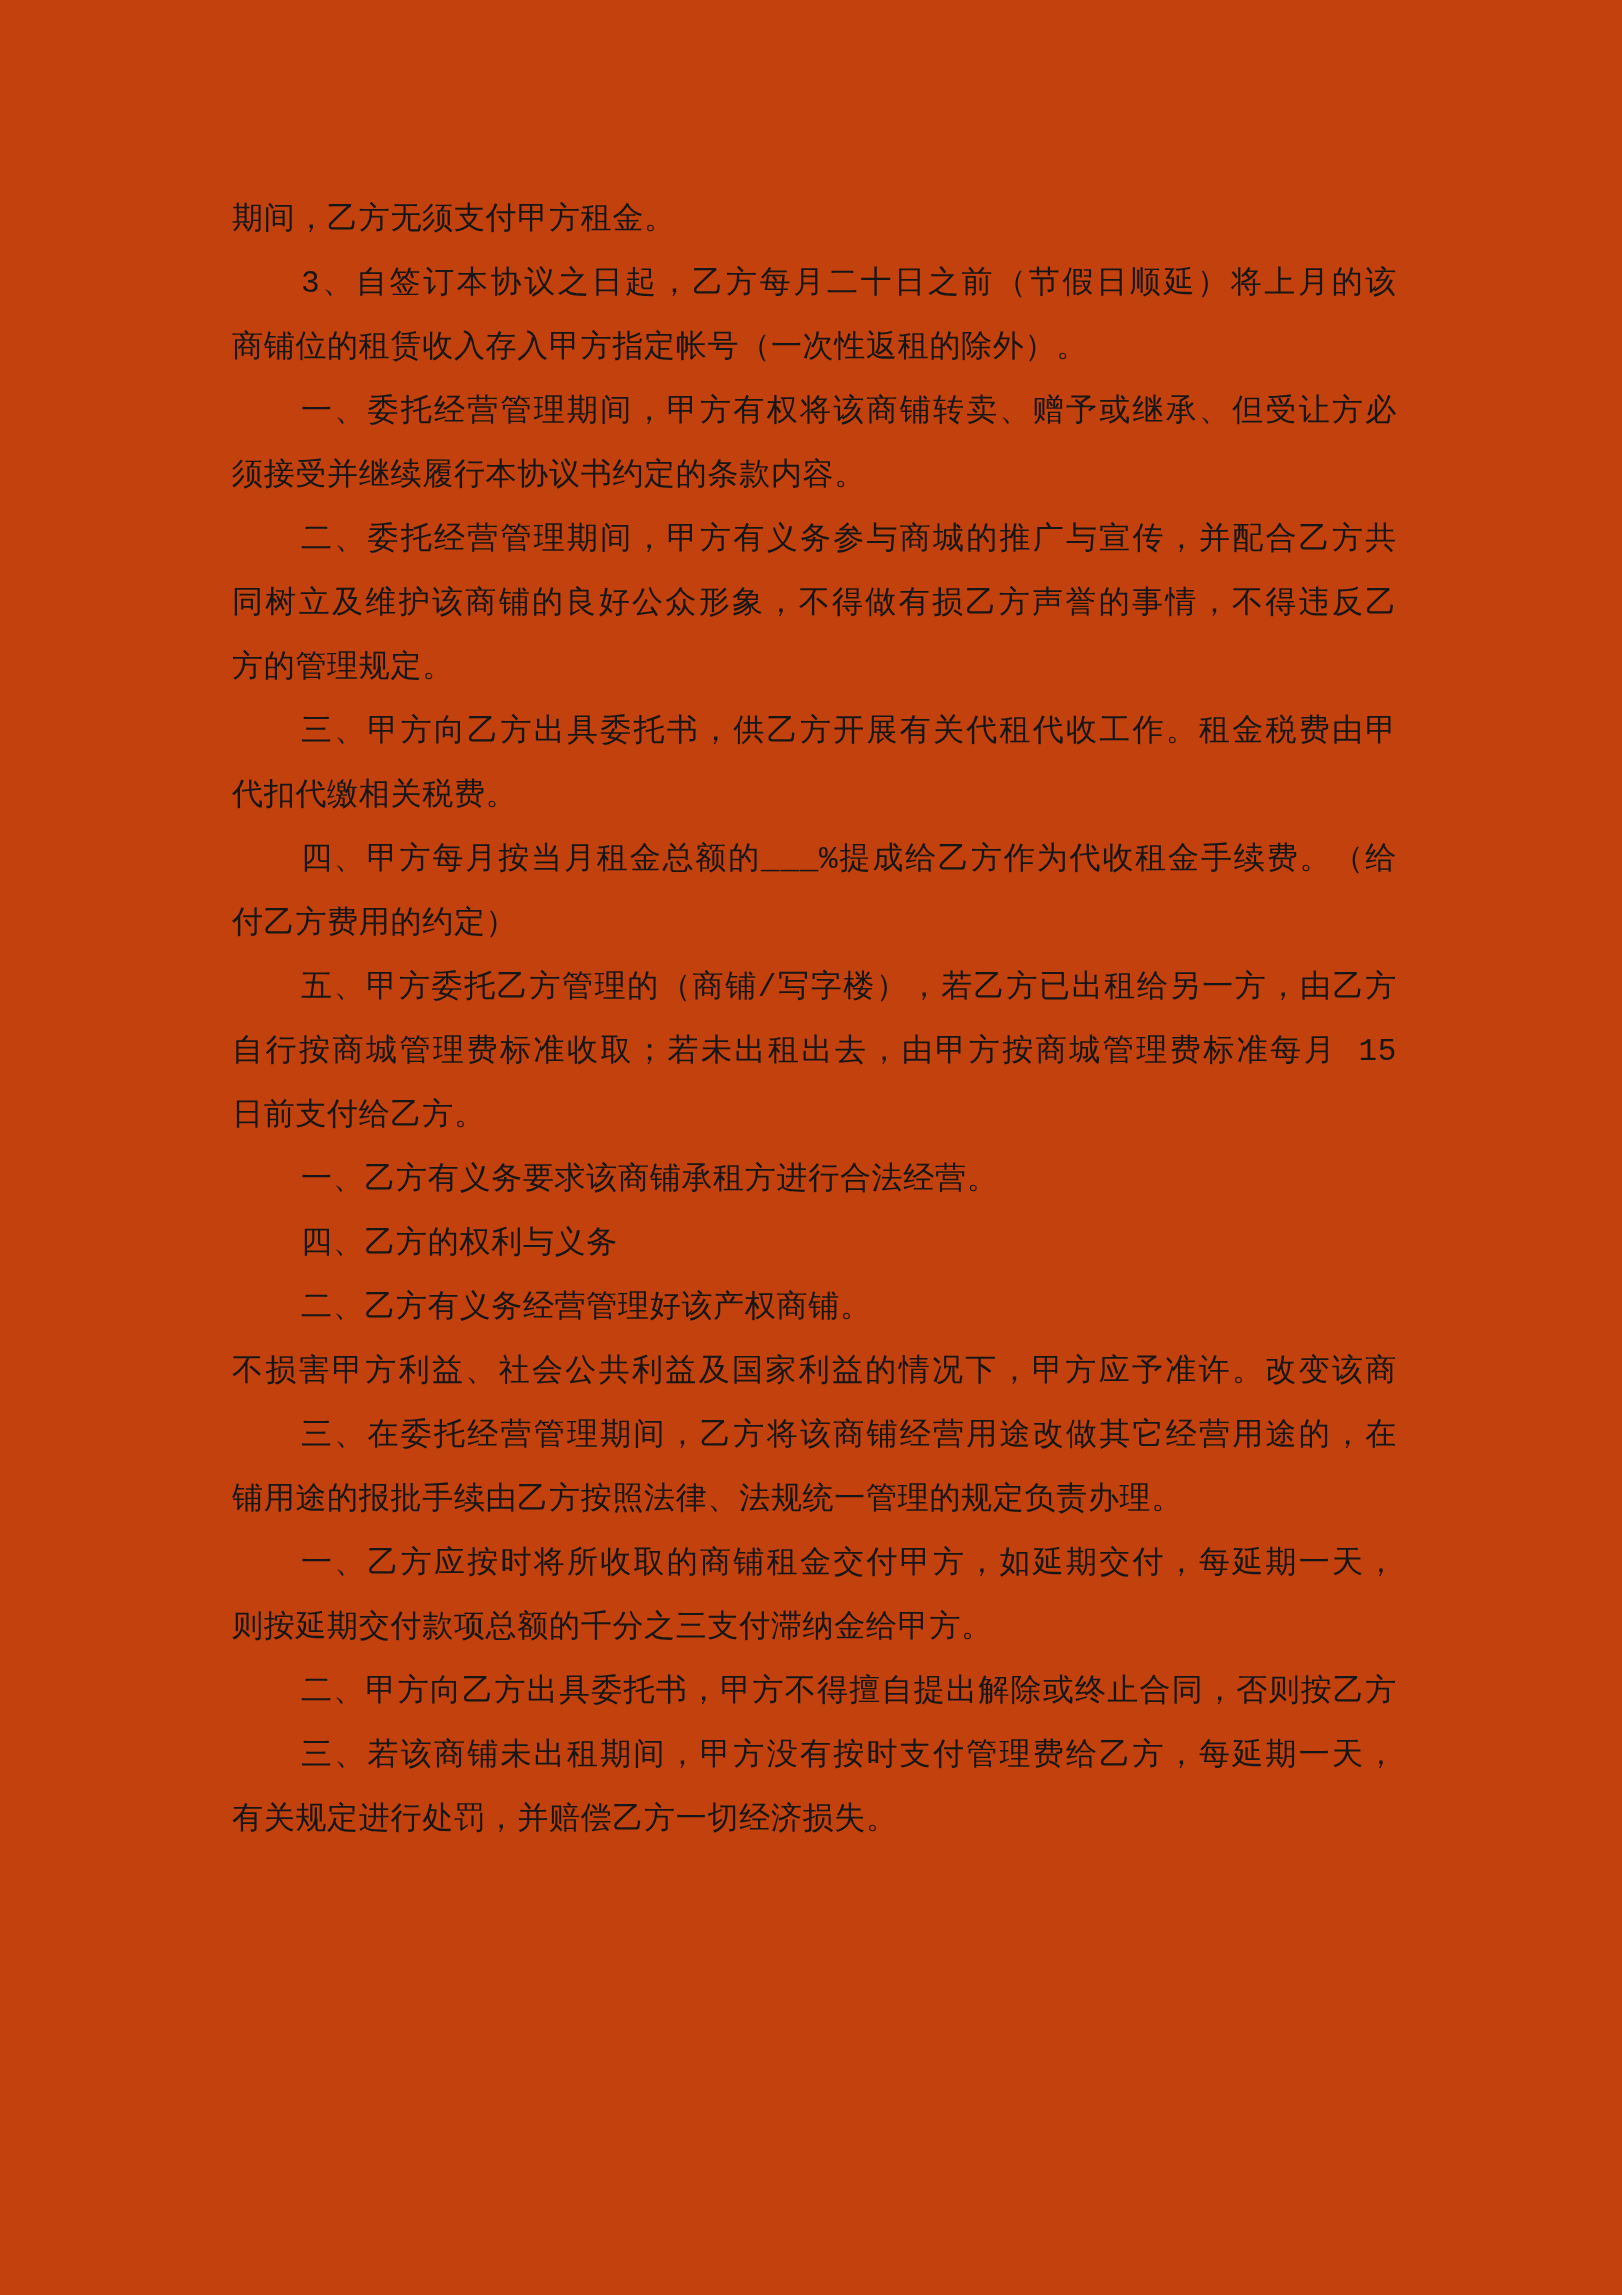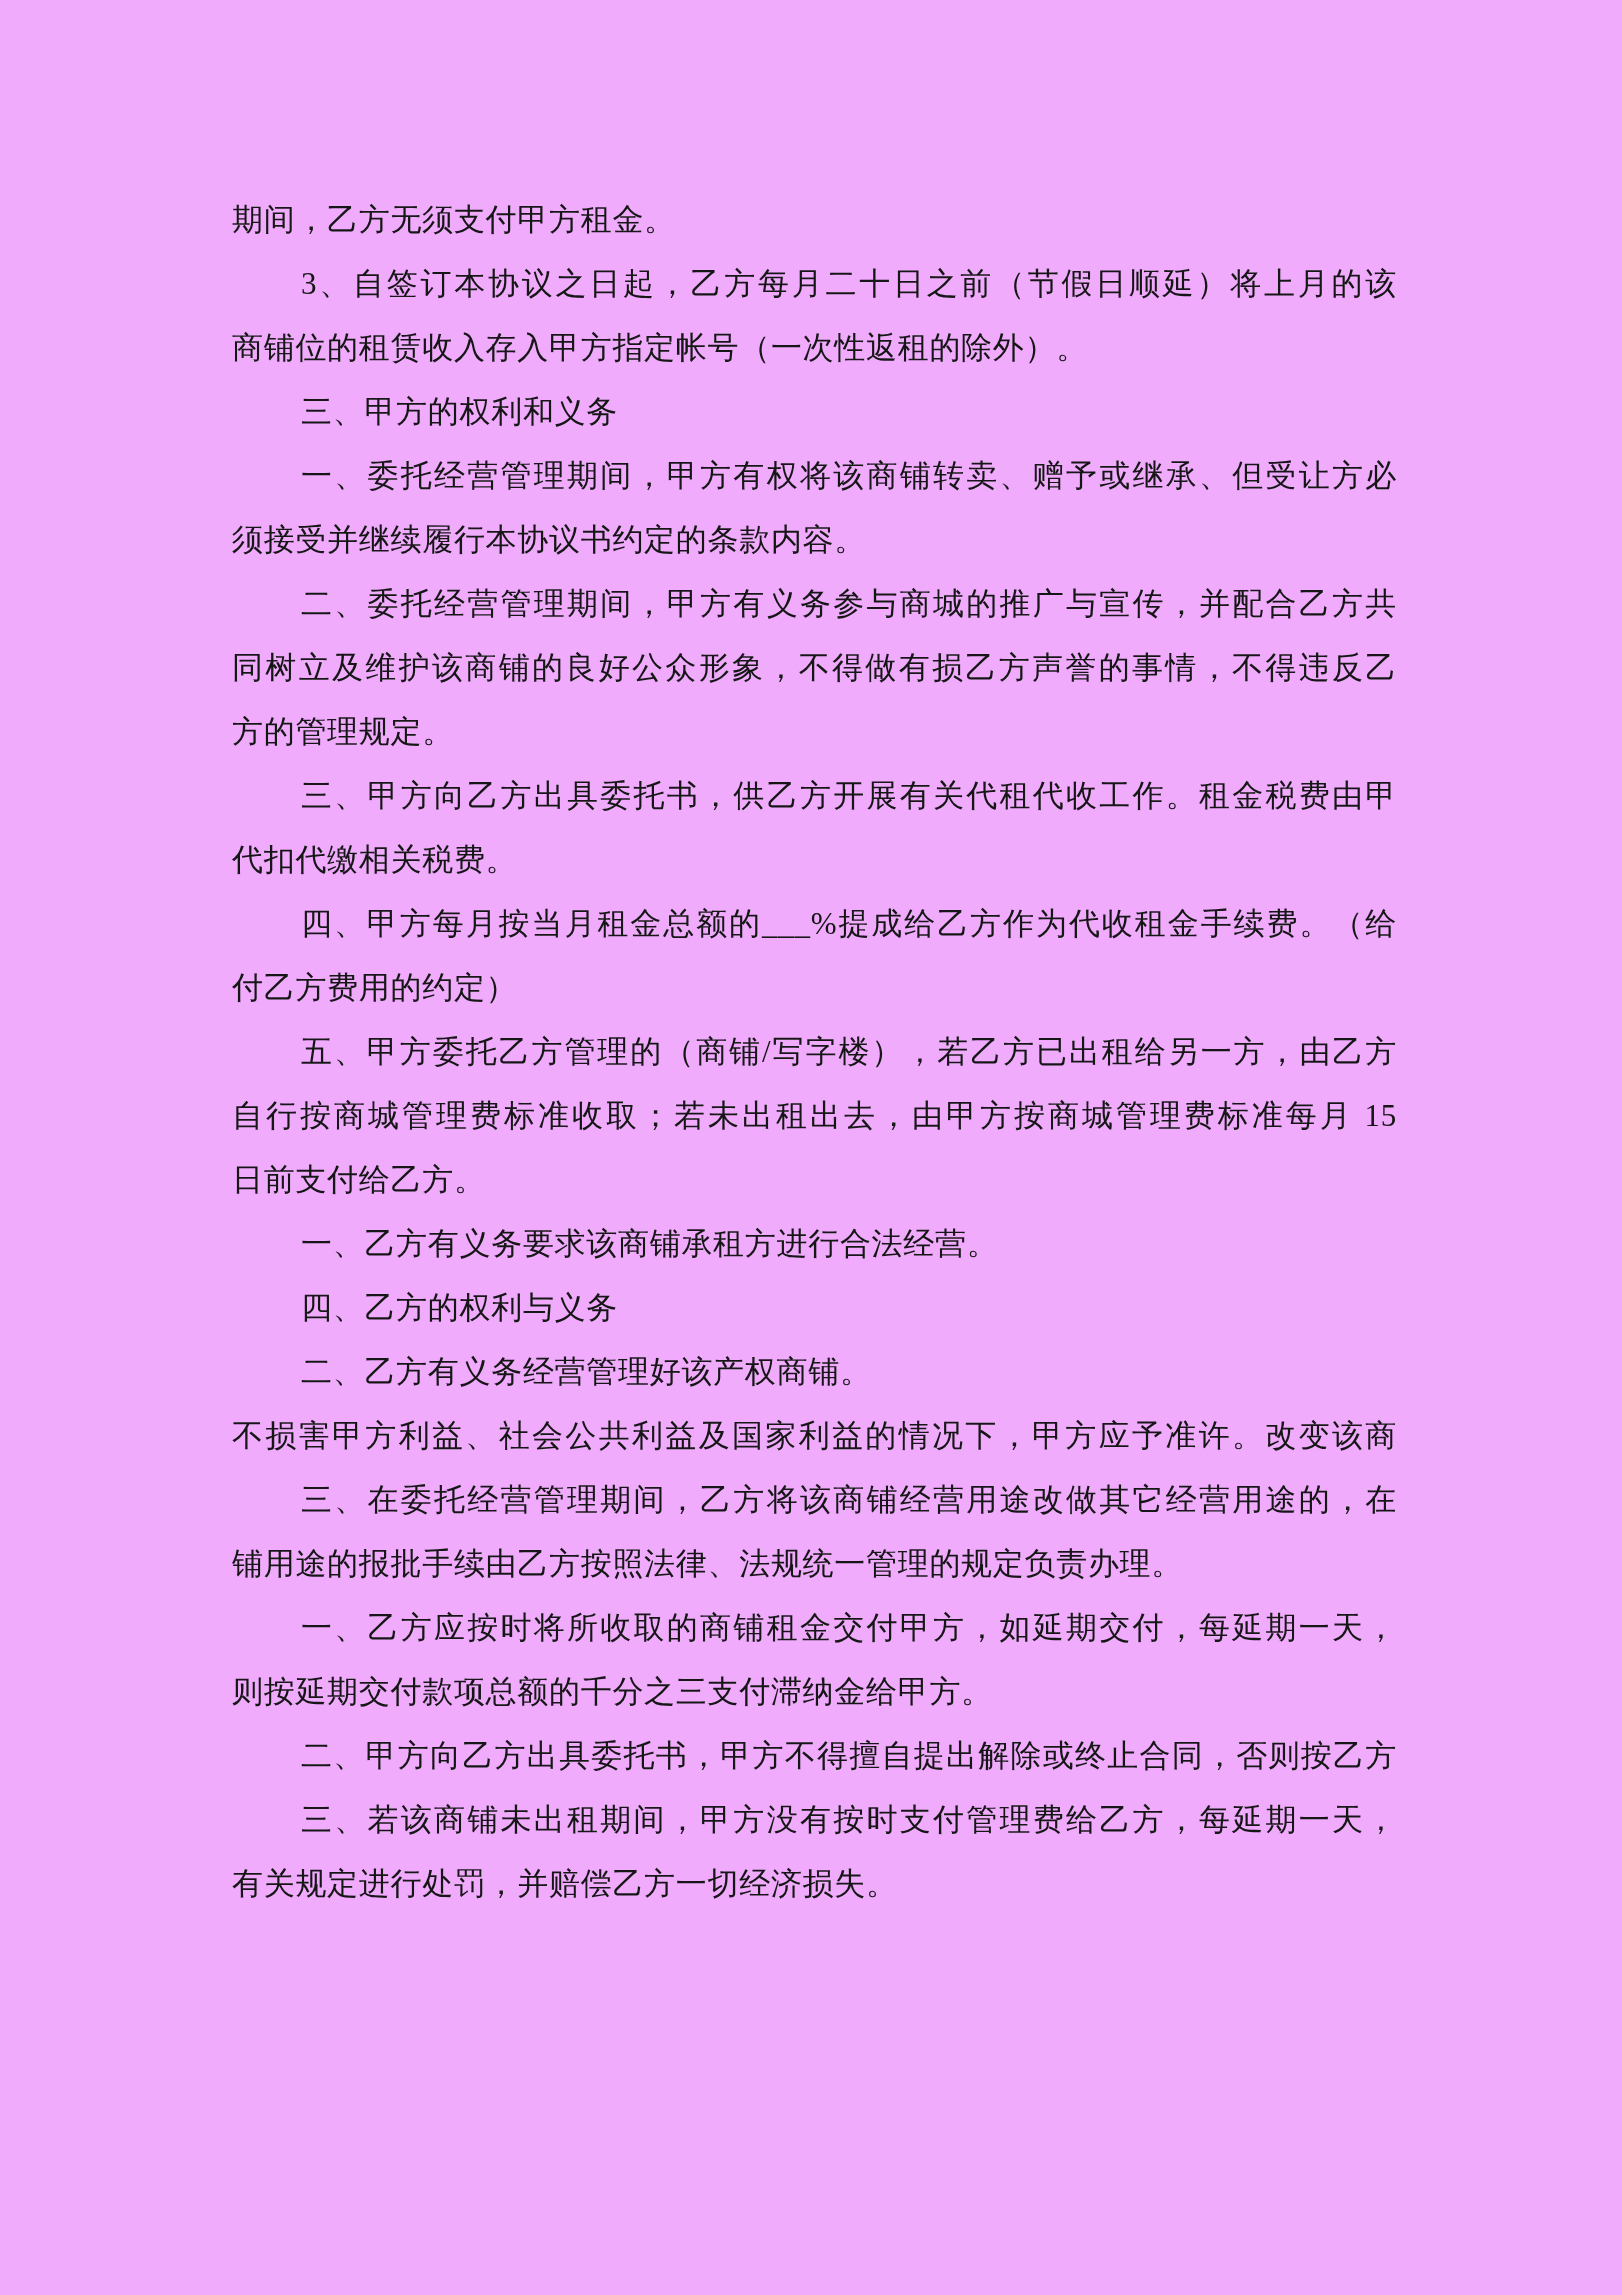--- a/index.html
+++ b/index.html
@@ -4,22 +4,22 @@
 <style>
   html, body {
     margin: 0;
     padding: 0;
     background: #ffffff;
   }
   .page {
     position: relative;
     width: 1623px;
     height: 2295px;
-    background: #f0abfc;
-    font-family: Liberation Serif, serif;
+    background: #c2410c;
+    font-family: Liberation Mono, monospace;
     color: #161616;
     overflow: hidden;
   }
   .text-block {
     position: absolute;
     left: 232px;
     top: 188px;
     width: 1165px;
   }
   .text-line {
@@ -40,21 +40,20 @@
   }
 </style>
 </head>
 <body>
 
 <div class="page">
   <div class="text-block">
       <div class="text-line">期间，乙方无须支付甲方租金。</div>
       <div class="text-line indent justify">3、自签订本协议之日起，乙方每月二十日之前（节假日顺延）将上月的该</div>
       <div class="text-line">商铺位的租赁收入存入甲方指定帐号（一次性返租的除外）。</div>
-      <div class="text-line indent">三、甲方的权利和义务</div>
       <div class="text-line indent justify">一、委托经营管理期间，甲方有权将该商铺转卖、赠予或继承、但受让方必</div>
       <div class="text-line">须接受并继续履行本协议书约定的条款内容。</div>
       <div class="text-line indent justify">二、委托经营管理期间，甲方有义务参与商城的推广与宣传，并配合乙方共</div>
       <div class="text-line justify">同树立及维护该商铺的良好公众形象，不得做有损乙方声誉的事情，不得违反乙</div>
       <div class="text-line">方的管理规定。</div>
       <div class="text-line indent justify">三、甲方向乙方出具委托书，供乙方开展有关代租代收工作。租金税费由甲</div>
       <div class="text-line">代扣代缴相关税费。</div>
       <div class="text-line indent justify">四、甲方每月按当月租金总额的___%提成给乙方作为代收租金手续费。（给</div>
       <div class="text-line">付乙方费用的约定）</div>
       <div class="text-line indent justify">五、甲方委托乙方管理的（商铺/写字楼），若乙方已出租给另一方，由乙方</div>

